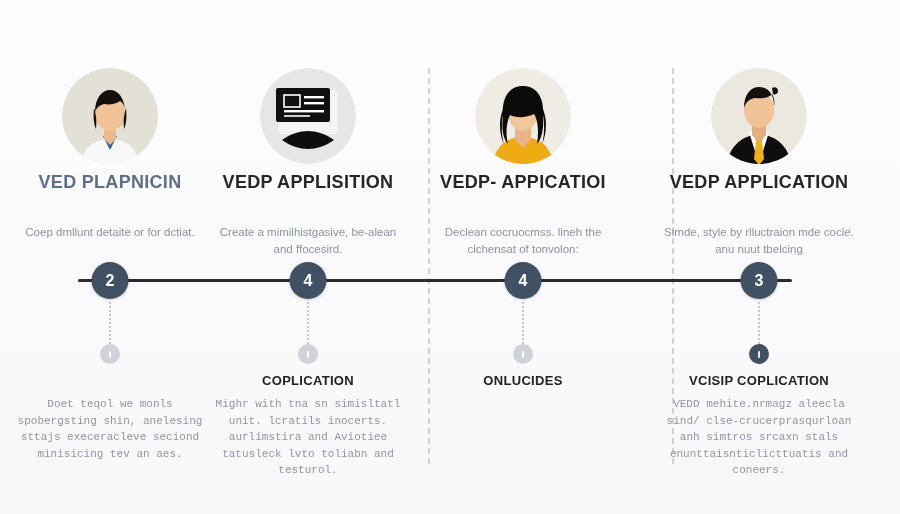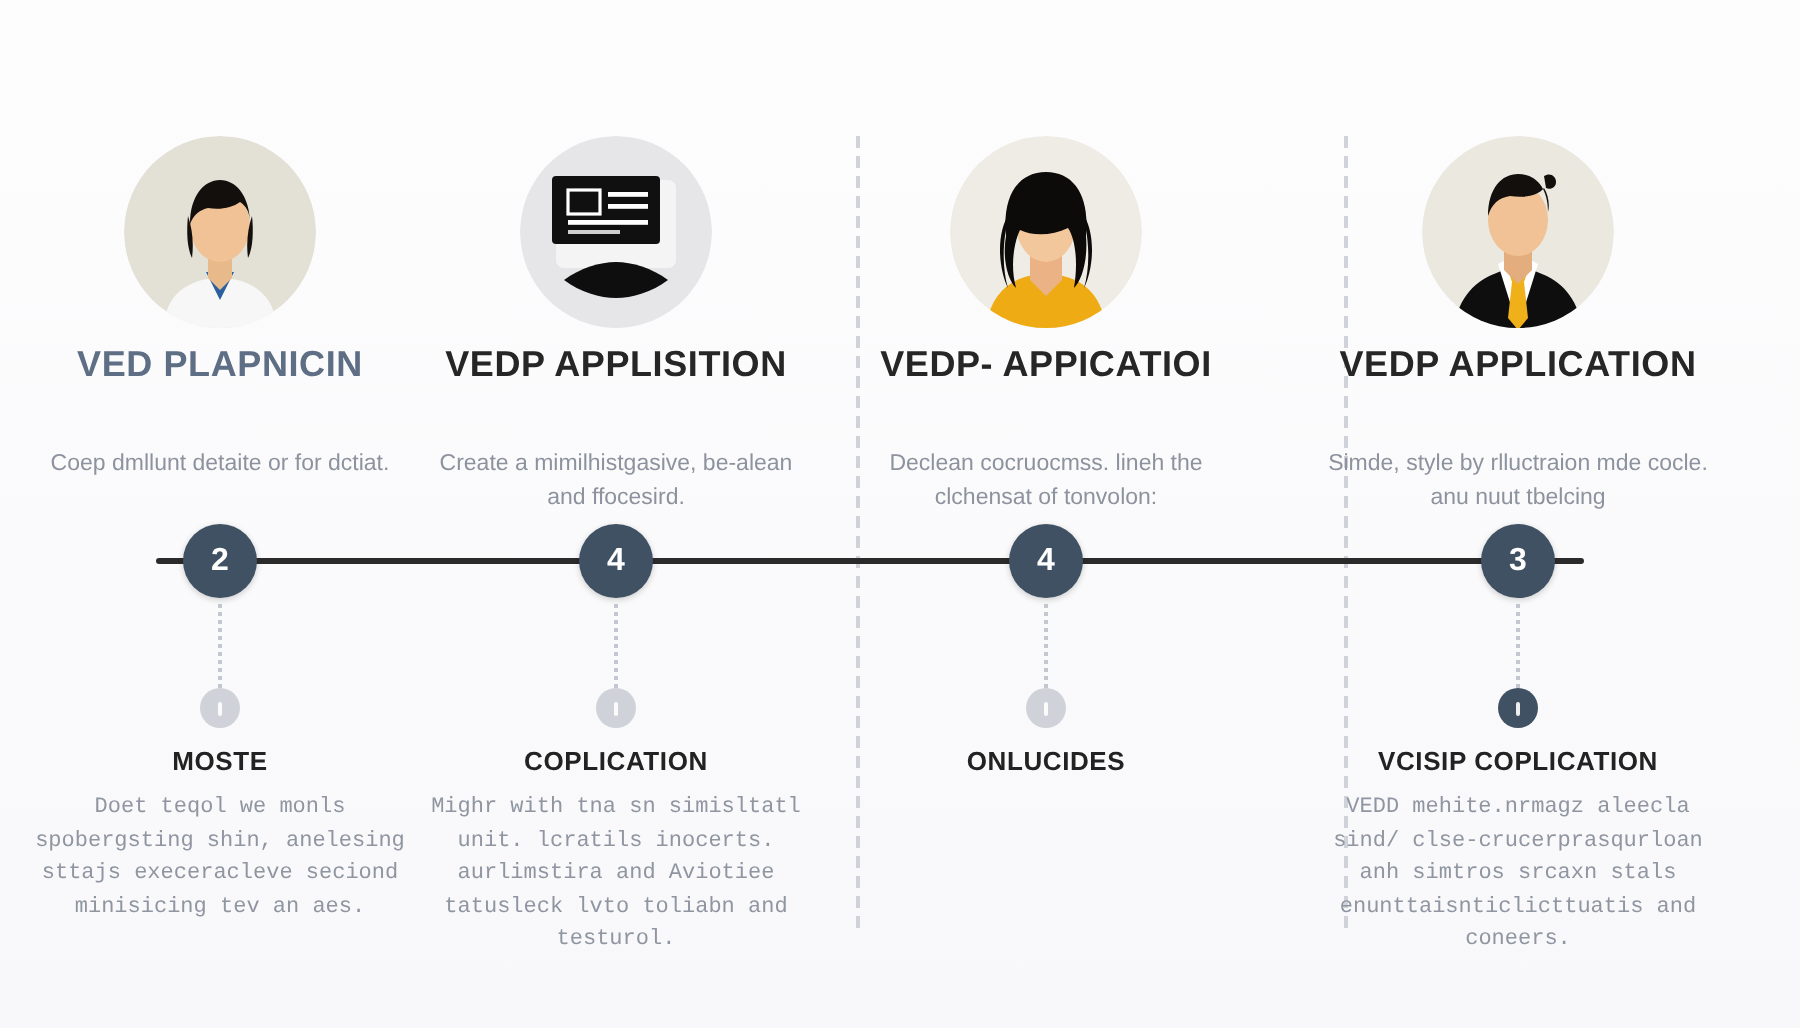--- a/index.html
+++ b/index.html
@@ -203,21 +203,20 @@
         </svg>
       </div>
     </div>
     <div class="top-title muted">VED PLAPNICIN</div>
     <div class="top-body">Coep dmllunt detaite or for dctiat.</div>
     <div class="node">2</div>
     <div class="drop"></div>
     <div class="node-sm">
         <span class="tick"></span>
       </div>
-    <div class="bot-title">MOSTE</div>
     <div class="bot-body">Doet teqol we monls spobergsting shin, anelesing sttajs execeracleve seciond minisicing tev an aes.</div>
   </div>
 
   <div class="col c1">
     <div class="avatar-wrap">
       <div class="avatar">
         <svg width="96" height="96" viewBox="0 0 96 96">
           <circle cx="48" cy="48" r="48" fill="#e6e6e8"></circle>
           <rect x="18" y="22" width="60" height="44" rx="4" fill="#f4f4f5"></rect>
           <rect x="40" y="64" width="16" height="10" fill="#e3e3e5"></rect>

